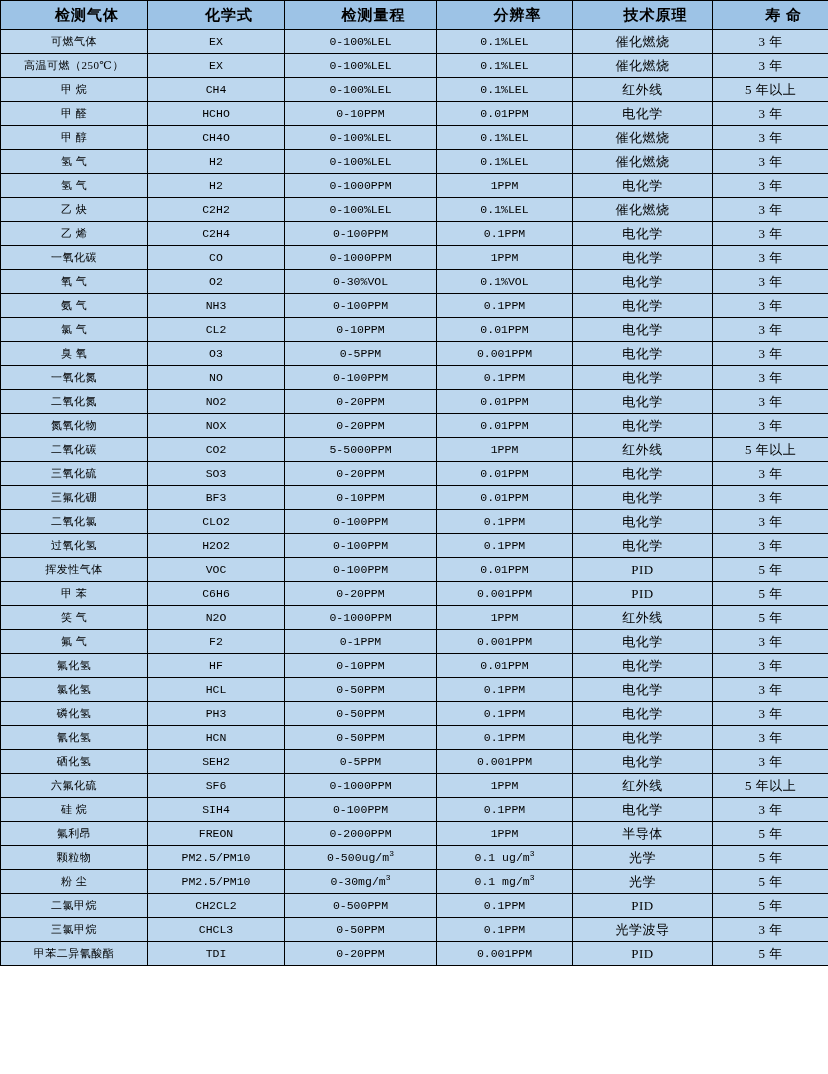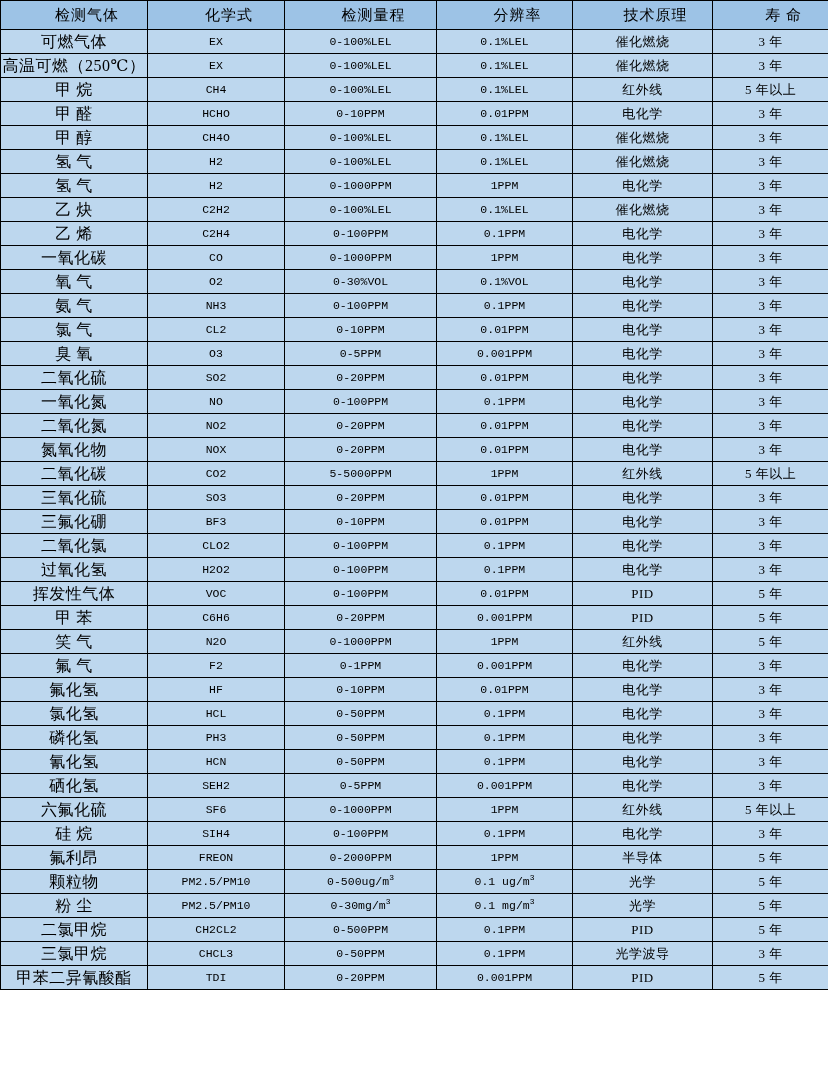--- a/index.html
+++ b/index.html
@@ -25,31 +25,31 @@
     color: #000000;
     padding: 0;
     height: 23px;
     line-height: 23px;
     overflow: hidden;
     white-space: nowrap;
   }
   #gas-table thead th {
     background: #9dc3e6;
     font-size: 15px;
-    font-weight: normal;
+    font-weight: bold;
     height: 28px;
     line-height: 28px;
     letter-spacing: 1px;
     padding-left: 26px;
   }
   #gas-table tbody td {
     background: #bdd7ee;
   }
   #gas-table tbody td.col-gas {
-    font-size: 16px;
+    font-size: 11px;
     letter-spacing: 0.5px;
   }
   #gas-table tbody td.col-formula,
   #gas-table tbody td.col-range,
   #gas-table tbody td.col-res {
     font-family: "Liberation Mono", "DejaVu Sans Mono", monospace;
     font-size: 11.5px;
     letter-spacing: 0;
   }
   #gas-table tbody td.col-tech,
@@ -194,28 +194,20 @@
       </tr>
       <tr>
         <td class="col-gas">臭 氧</td>
         <td class="col-formula">O3</td>
         <td class="col-range">0-5PPM</td>
         <td class="col-res">0.001PPM</td>
         <td class="col-tech">电化学</td>
         <td class="col-life">3 年</td>
       </tr>
       <tr>
-        <td class="col-gas">二氧化硫</td>
-        <td class="col-formula">SO2</td>
-        <td class="col-range">0-20PPM</td>
-        <td class="col-res">0.01PPM</td>
-        <td class="col-tech">电化学</td>
-        <td class="col-life">3 年</td>
-      </tr>
-      <tr>
         <td class="col-gas">一氧化氮</td>
         <td class="col-formula">NO</td>
         <td class="col-range">0-100PPM</td>
         <td class="col-res">0.1PPM</td>
         <td class="col-tech">电化学</td>
         <td class="col-life">3 年</td>
       </tr>
       <tr>
         <td class="col-gas">二氧化氮</td>
         <td class="col-formula">NO2</td>

